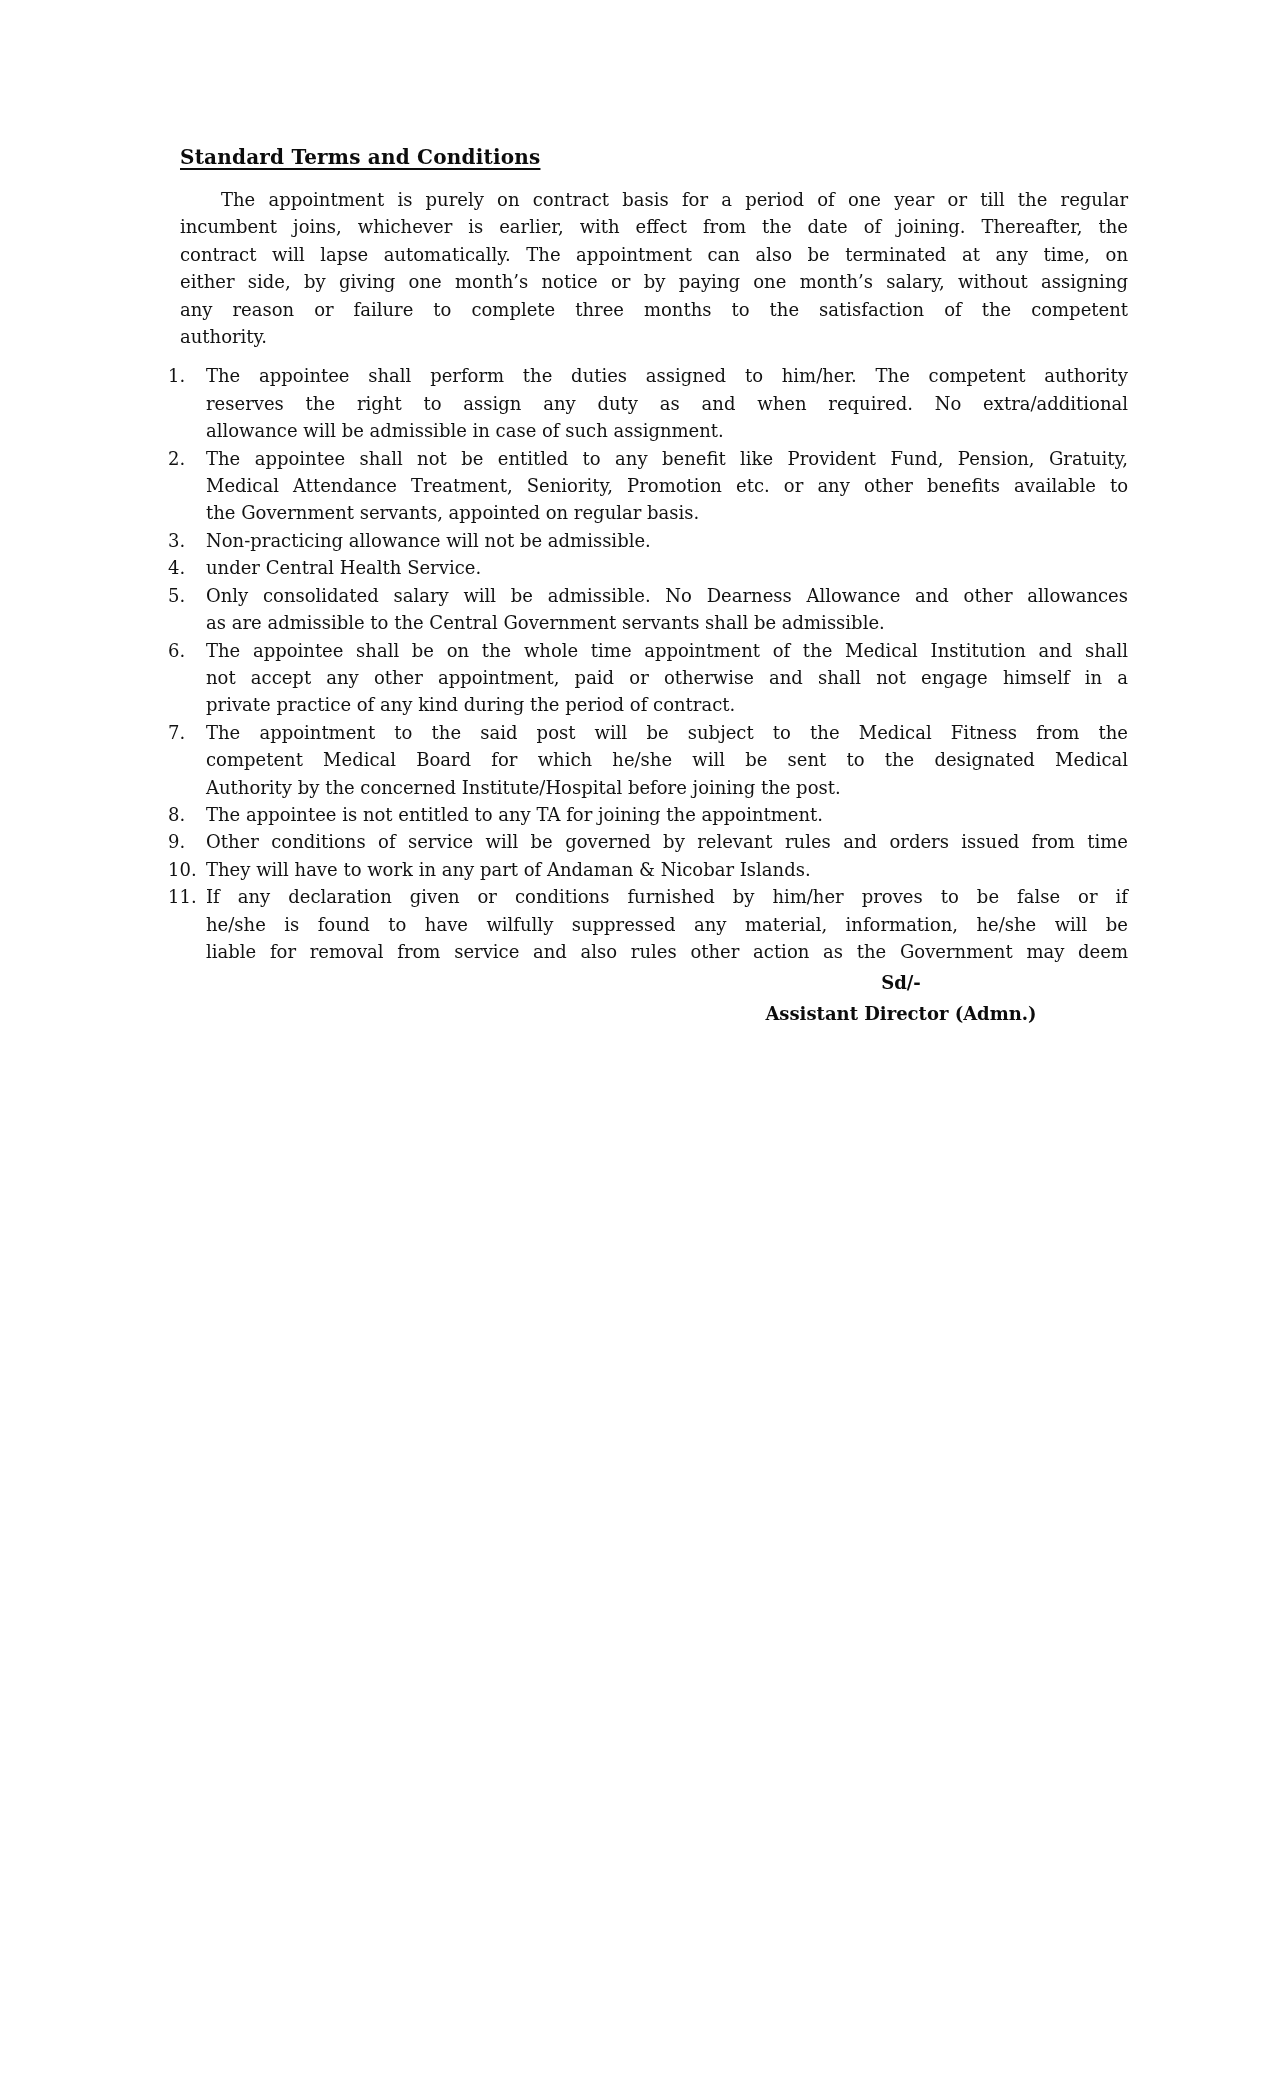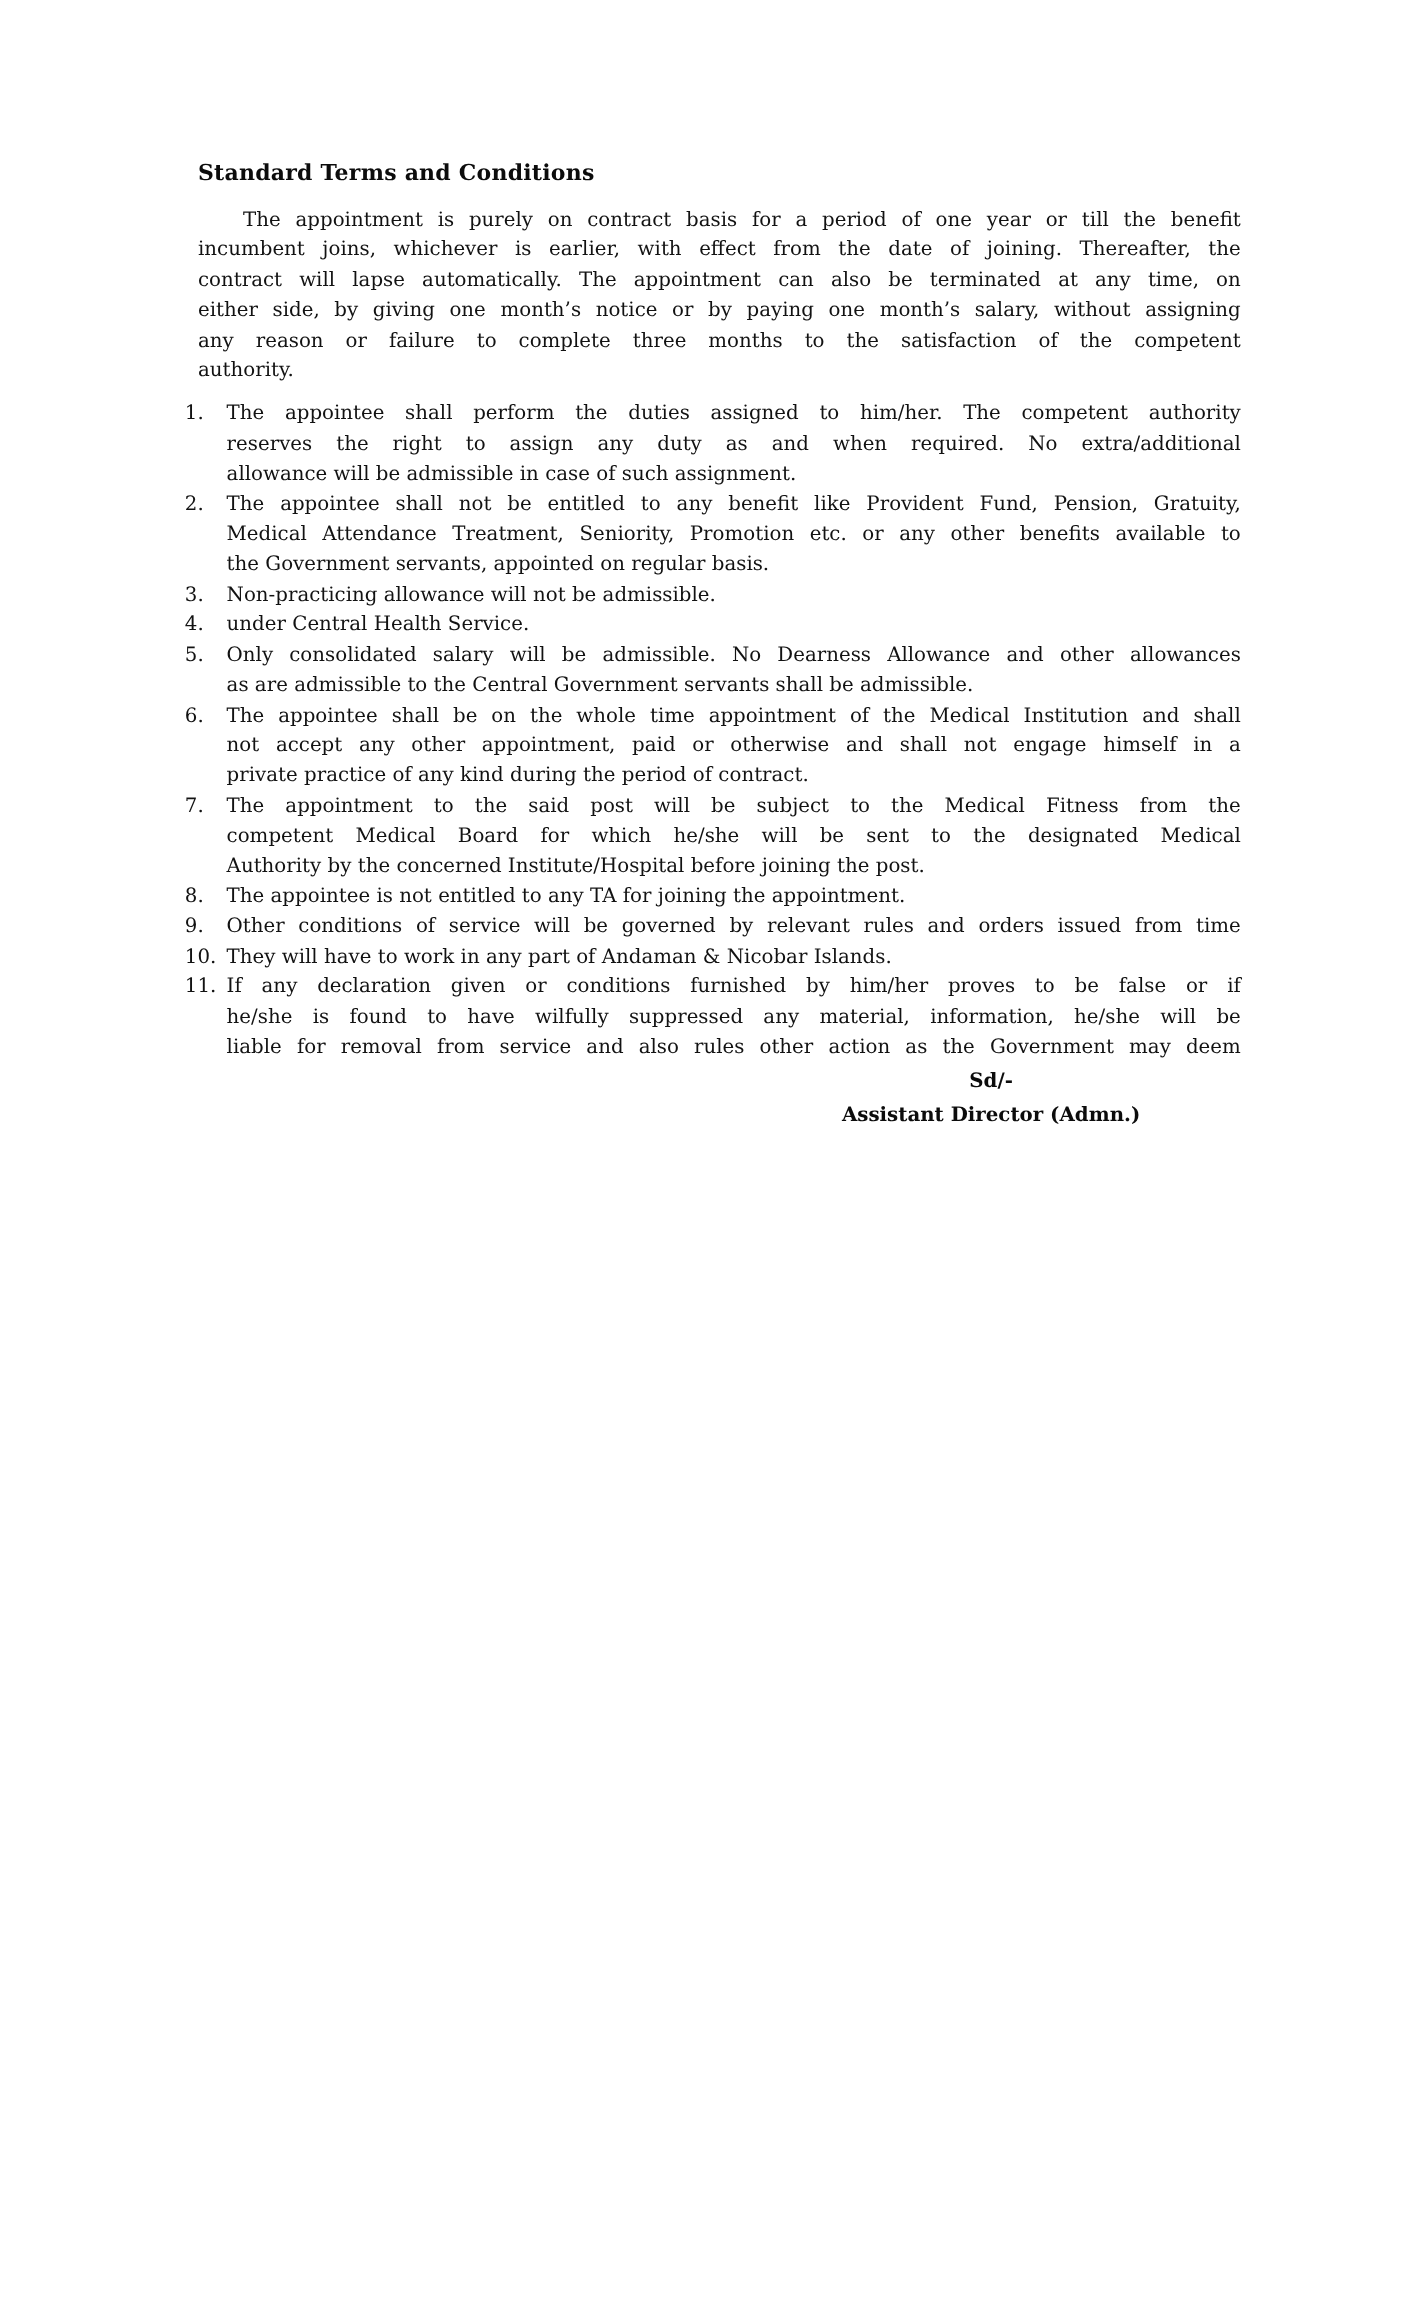--- a/index.html
+++ b/index.html
@@ -15,20 +15,21 @@
     background: #ffffff;
     color: #121212;
     font-family: "DejaVu Serif", serif;
     padding: 145px 147px 0 180px;
     overflow: hidden;
   }
   .heading {
     font-size: 20px;
     line-height: 25px;
     font-weight: bold;
+    text-decoration: underline;
     text-decoration-thickness: 2px;
     text-underline-offset: 4px;
     letter-spacing: 0.2px;
     color: #0c0c0c;
   }
   .intro {
     margin-top: 16px;
     font-size: 18px;
     line-height: 27.4px;
   }
@@ -75,21 +76,21 @@
     color: #0c0c0c;
   }
 </style>
 </head>
 <body>
 
 <div class="page">
   <div class="heading">Standard Terms and Conditions</div>
 
   <div class="intro">
-      <div class="jline first">The appointment is purely on contract basis for a period of one year or till the benefit</div>
+      <div class="jline first">The appointment is purely on contract basis for a period of one year or till the regular</div>
       <div class="jline">incumbent joins, whichever is earlier, with effect from the date of joining. Thereafter, the</div>
       <div class="jline">contract will lapse automatically. The appointment can also be terminated at any time, on</div>
       <div class="jline">either side, by giving one month’s notice or by paying one month’s salary, without assigning</div>
       <div class="jline">any reason or failure to complete three months to the satisfaction of the competent</div>
       <div class="jline last">authority.</div>
     </div>
 
   <div class="terms">
       <div class="term">
         <div class="term-num">1.</div>

